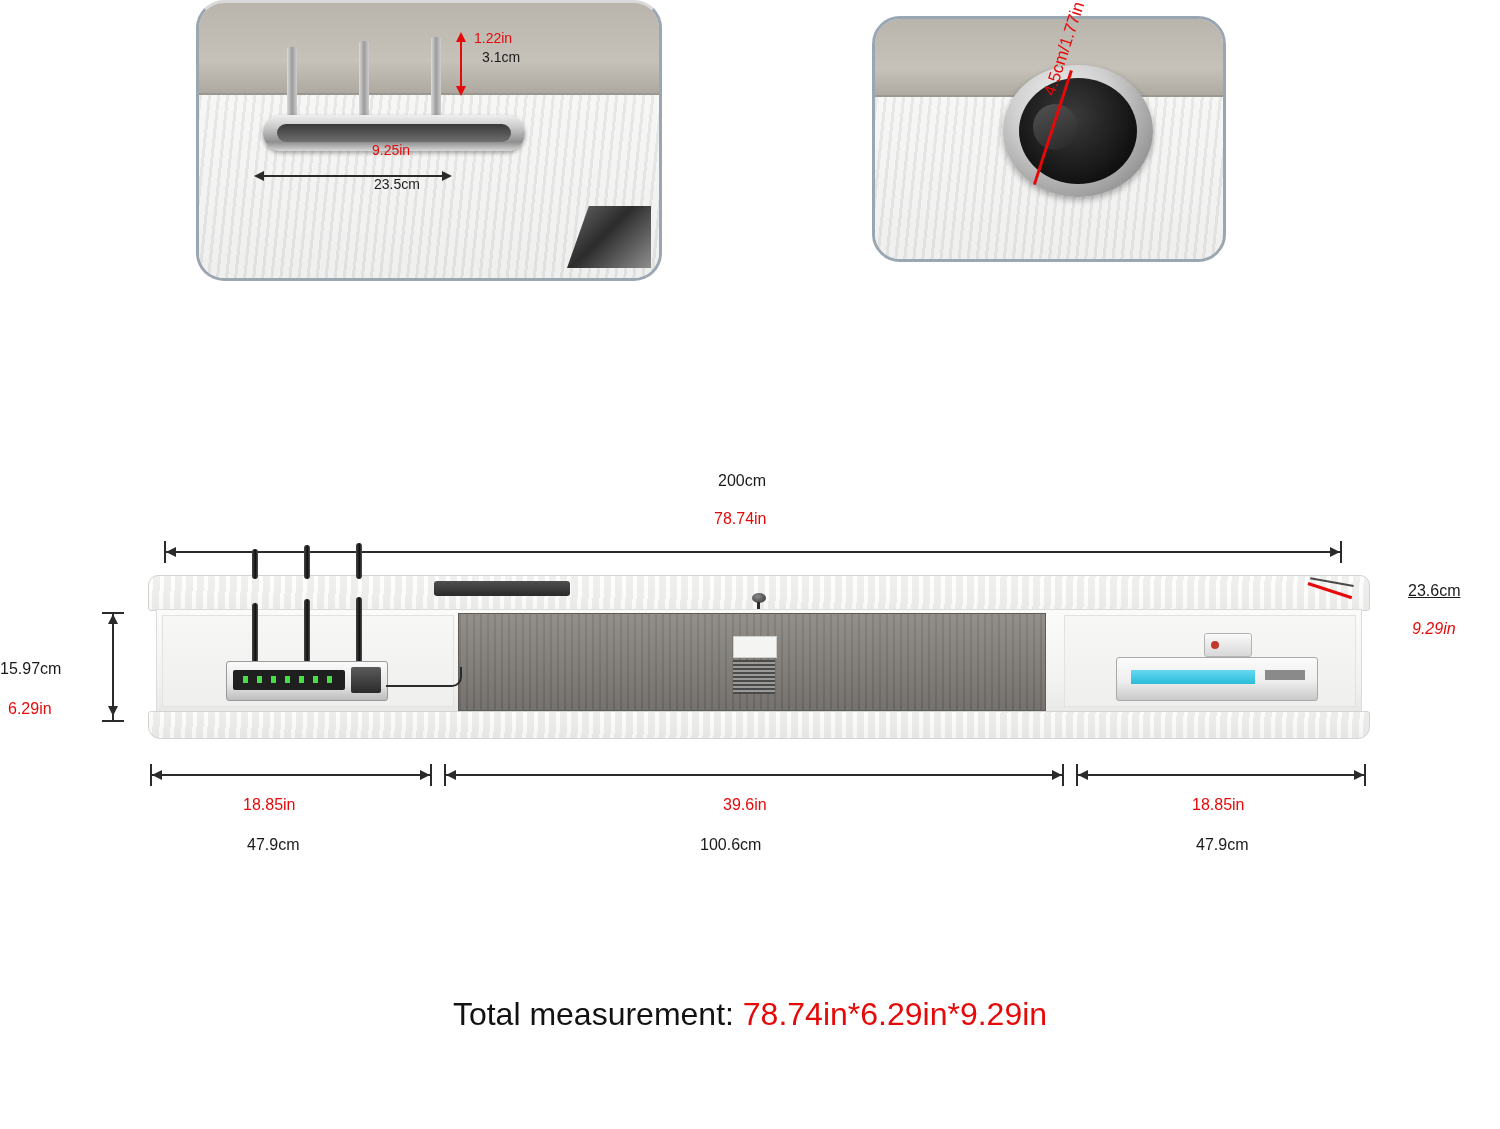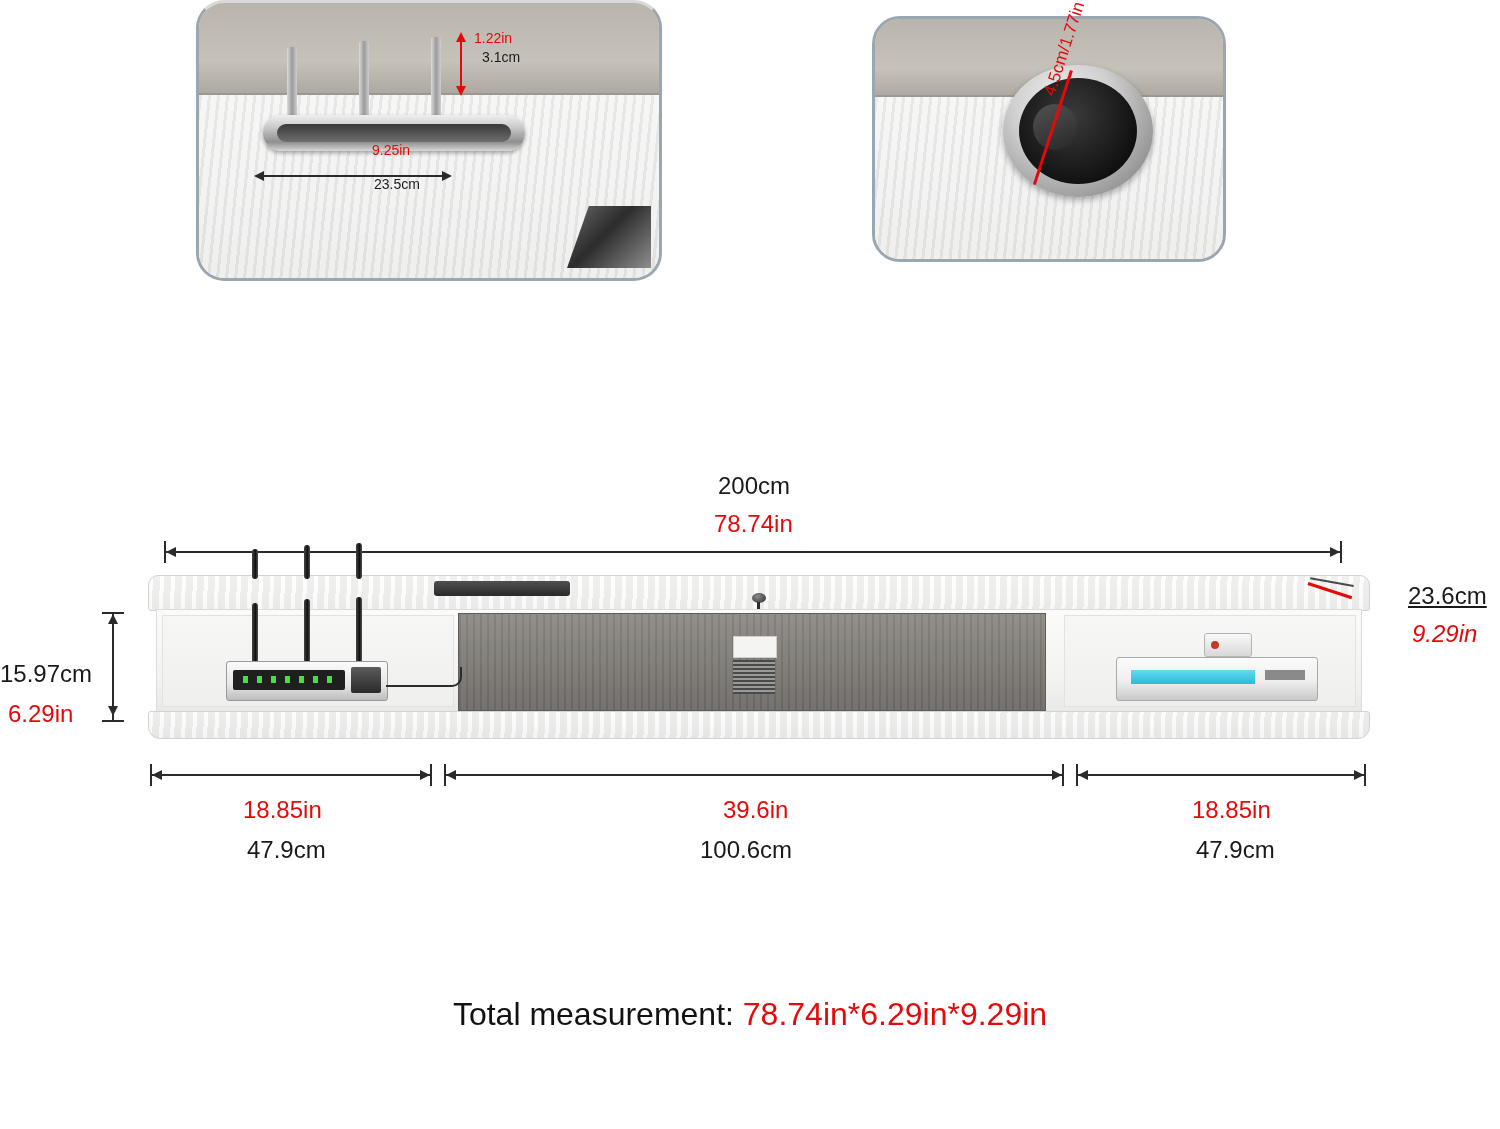--- a/index.html
+++ b/index.html
@@ -150,21 +150,21 @@
   }
 
   .lbl {
     position: absolute;
     white-space: nowrap;
     color: #1a1a1a;
     font-size: 14px;
   }
   .lbl.red { color: #e50a0a; }
   .lbl.small { font-size: 17px; }
-  .lbl.big { font-size: 24px; }
+  .lbl.big { font-size: 16px; }
 
   
   .unit {
     position: absolute;
     left: 148px;
     top: 575px;
     width: 1222px;
     height: 167px;
   }
   .unit .topboard {

